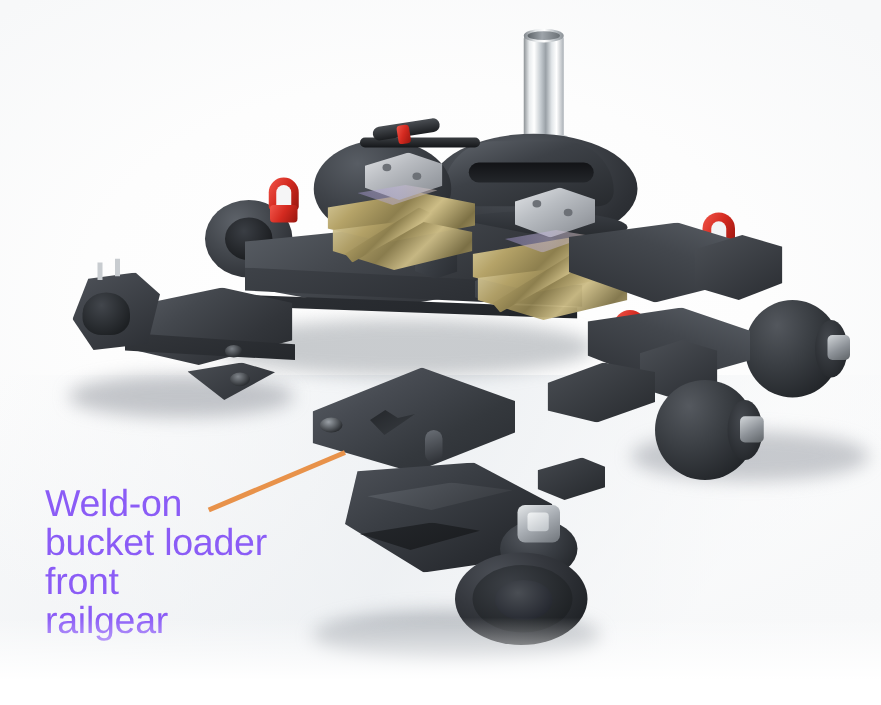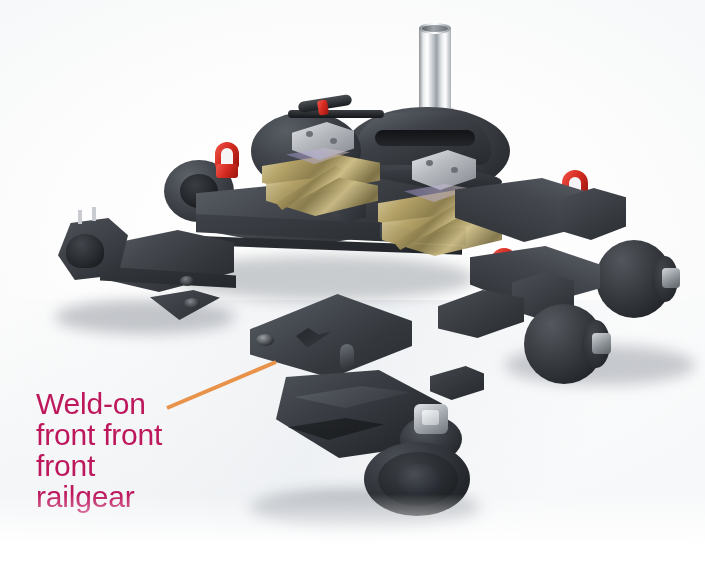--- a/index.html
+++ b/index.html
@@ -322,21 +322,21 @@
   </div>
 
   <div class="pc" style="left:438px; top:290px; width:86px; height:48px;
        clip-path: polygon(0% 34%, 52% 0%, 100% 16%, 100% 66%, 46% 100%, 0% 80%);
        background:linear-gradient(150deg,#4a4e54,#272a2e);"></div>
 
   <svg id="leader" width="705" height="564" aria-hidden="true">
     <line id="leader-seg" x1="167" y1="408" x2="276" y2="362" stroke="#E8924A" stroke-width="4" stroke-linecap="butt"></line>
   </svg>
 
-  <div id="caption" style="color: #be185d; font-size: 30px; line-height: 31px;">
+  <div id="caption" style="color: #8b5cf6; font-size: 30px; line-height: 31px;">
     <span class="cl">Weld-on</span>
-    <span class="cl">front front</span>
+    <span class="cl">bucket loader</span>
     <span class="cl">front</span>
     <span class="cl">railgear</span>
   </div>
 
   <div id="bg-floorfade" class="pc"></div>
 </div>
 
 </body></html>

